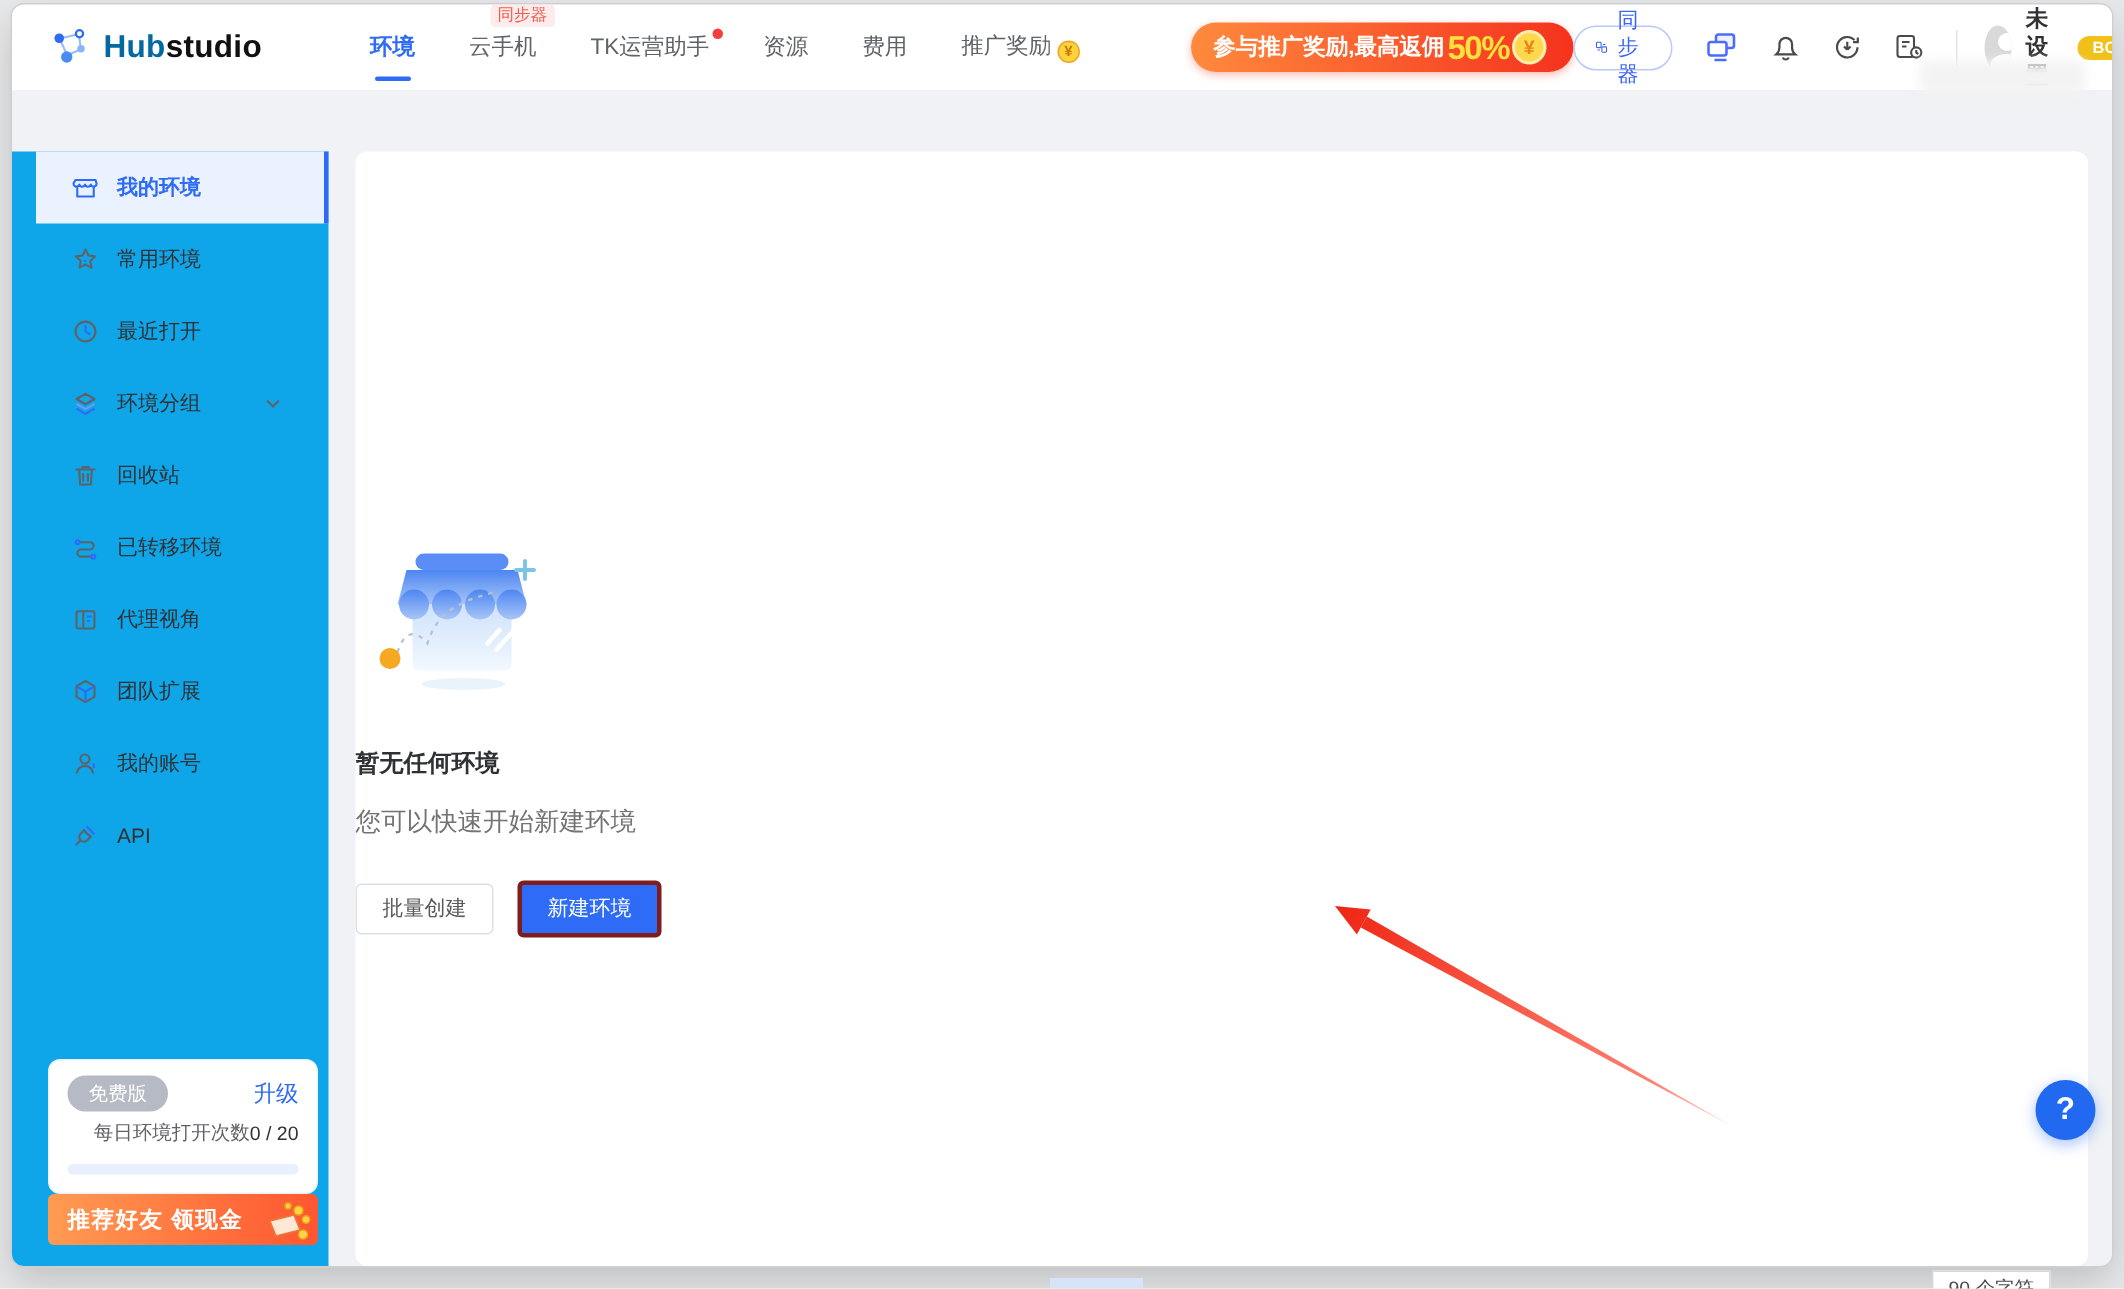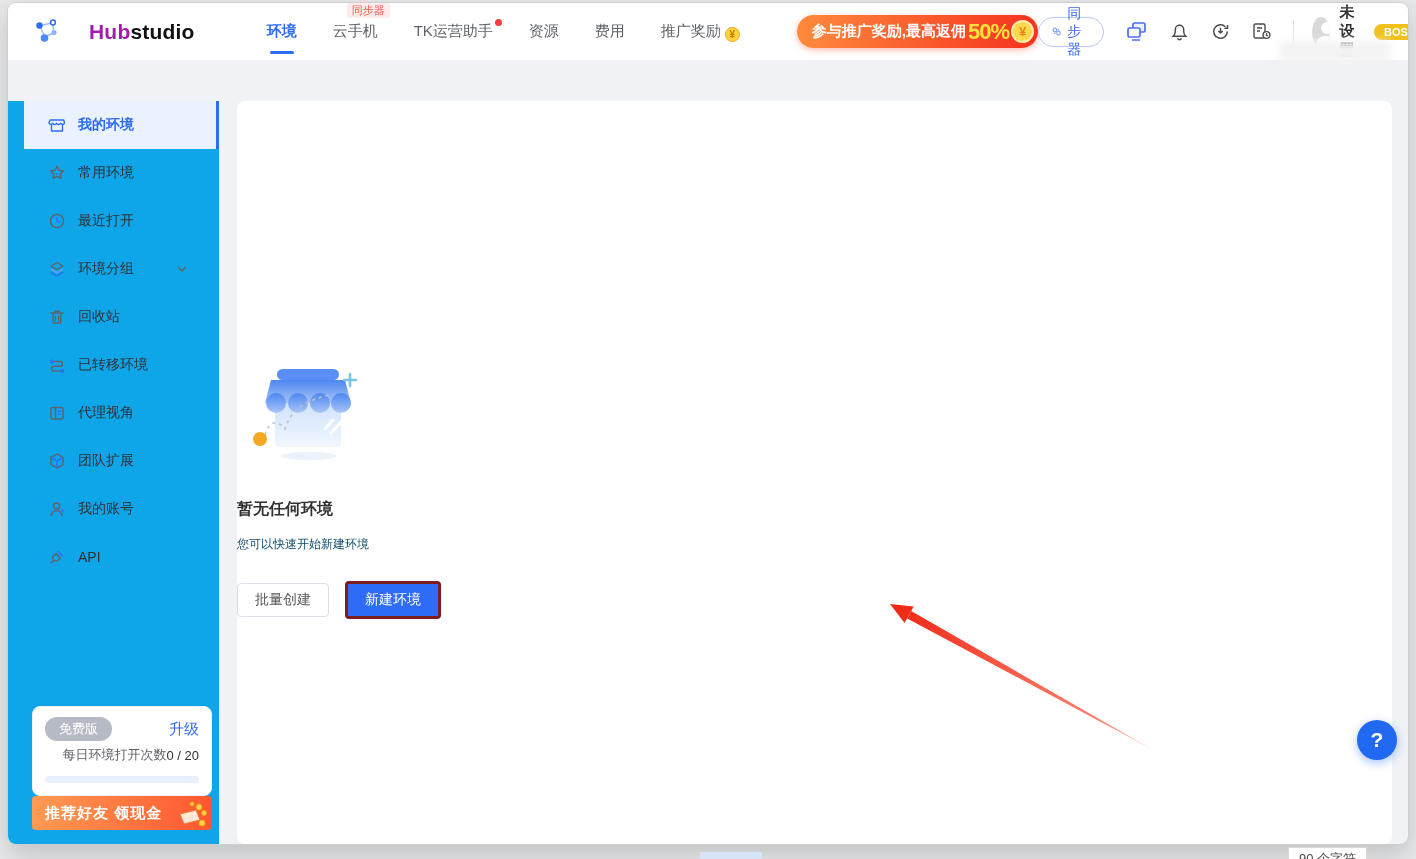--- a/index.html
+++ b/index.html
@@ -18,35 +18,35 @@
   .titlebar .title-text { font-size:12px; color:#1f1f1f; }
   .win-controls { margin-left:auto; display:flex; height:100%; }
   .win-btn { width:46px; height:100%; display:flex; align-items:center; justify-content:center;
              font-size:13px; color:#222; cursor:pointer; }
   .max-glyph { width:10px; height:10px; border:1.2px solid #222; border-radius:1px; }
 
   
   .header { height:57px; background:#ffffff; display:flex; align-items:center; padding:0 18px 0 24px; position:relative; }
   .logo { display:flex; align-items:center; }
   .logo-text { font-size:21px; font-weight:bold; letter-spacing:.2px; margin-left:7px; }
-  .logo-hub { color:#a21caf;margin-left:20px; } .logo-studio { color:#111; }
+  .logo-hub { color:#0369a1; } .logo-studio { color:#111; }
   .tabs { display:flex; align-items:center; margin-left:72px; }
   .tab { position:relative; font-size:15px; color:#5f6368; margin-right:36px; cursor:pointer; white-space:nowrap; }
   .tab.active { color:#2e6bf6; font-weight:bold; }
   .tab.active::after { content:""; position:absolute; left:50%; transform:translateX(-50%);
             bottom:-13px; width:24px; height:3px; border-radius:2px; background:#2e6bf6; }
   .tab-badge { position:absolute; top:-19px; left:14px; background:#fdeceb; color:#f25b50;
             font-size:11px; line-height:15px; padding:0 5px; border-radius:3px; white-space:nowrap; }
   .tab-dot { position:absolute; top:-3px; right:-9px; width:7px; height:7px; border-radius:50%; background:#f53f3f; }
   .tab-coin { display:inline-block; width:15px; height:15px; border-radius:50%; background:#ffd23e;
             border:1.5px solid #f0a71c; color:#c07b00; font-size:10px; font-weight:bold; text-align:center;
             line-height:13px; vertical-align:-2px; margin-left:4px; }
 
-  .promo-pill { margin-left:21px; height:33px; border-radius:17px; display:flex; align-items:center;
-            padding:0 4px 0 15px; background:linear-gradient(90deg,#ff8a3d,#f5321e);
+  .promo-pill { margin-left:38px; height:33px; border-radius:17px; display:flex; align-items:center;
+            padding:0 18px 0 15px; background:linear-gradient(90deg,#ff8a3d,#f5321e);
             box-shadow:0 2px 6px rgba(245,60,30,.35); cursor:pointer; white-space:nowrap; }
   .promo-text { color:#fff; font-size:15px; font-weight:bold; }
   .promo-highlight { color:#ffe13d; font-size:22px; font-weight:bold; margin:0 2px; letter-spacing:-1px; }
   .promo-coin { width:23px; height:23px; border-radius:50%; background:#ffd84d; border:2px solid #ffedb0;
             color:#e8841a; font-weight:bold; font-size:13px; text-align:center; line-height:19px; }
 
   .header-right { margin-left:auto; display:flex; align-items:center; }
   .sync-pill { display:flex; align-items:center; height:30px; border:1px solid #b9c9f9; border-radius:16px;
             padding:0 13px; color:#3b66f5; font-size:14px; cursor:pointer; background:#fff; }
   .sync-pill svg { margin-right:6px; }
@@ -84,21 +84,21 @@
   .progress-track { margin-top:12px; height:7px; border-radius:4px; background:#e7f0fc; }
   .referral-banner { margin-top:0; height:34px; border-radius:4px; display:flex; align-items:center;
             background:linear-gradient(90deg,#ff9b52,#ff5630); color:#fff; font-size:15px; font-weight:bold;
             letter-spacing:1px; padding-left:13px; cursor:pointer; position:relative; overflow:hidden; }
   .referral-banner svg { position:absolute; right:4px; top:2px; }
 
   
   .main { flex:1; margin-left:18px; background:#fff; border-radius:8px; position:relative; overflow:hidden; }
   .empty-state { display:flex; flex-direction:column; align-items:flex-start; padding-top:262px; }
   .empty-title { margin-top:36px; font-size:16px; color:#303133; font-weight:bold; }
-  .empty-subtitle { margin-top:16px; font-size:12px; color:#0c4a6e; }
+  .empty-subtitle { margin-top:16px; font-size:17px; color:#737373; }
   .empty-actions { margin-top:28px; display:flex; align-items:center; }
   .btn { height:32px; border-radius:4px; font-size:14px; padding:16px 17px; cursor:pointer;
          display:flex; align-items:center; justify-content:center; }
   .btn-plain { background:#fff; border:1px solid #dcdfe6; color:#595959; }
   .btn-primary { background:#2e6bf6; border:3px solid #7f1d1d; color:#fff; margin-left:16px; }
   .arrow-svg { position:absolute; left:620px; top:470px; pointer-events:none; }
 
   
   .help-fab { position:absolute; right:11px; bottom:84px; width:40px; height:40px; border-radius:50%;
             background:#2269f2; color:#fff; font-size:21px; font-weight:bold; display:flex; align-items:center;

